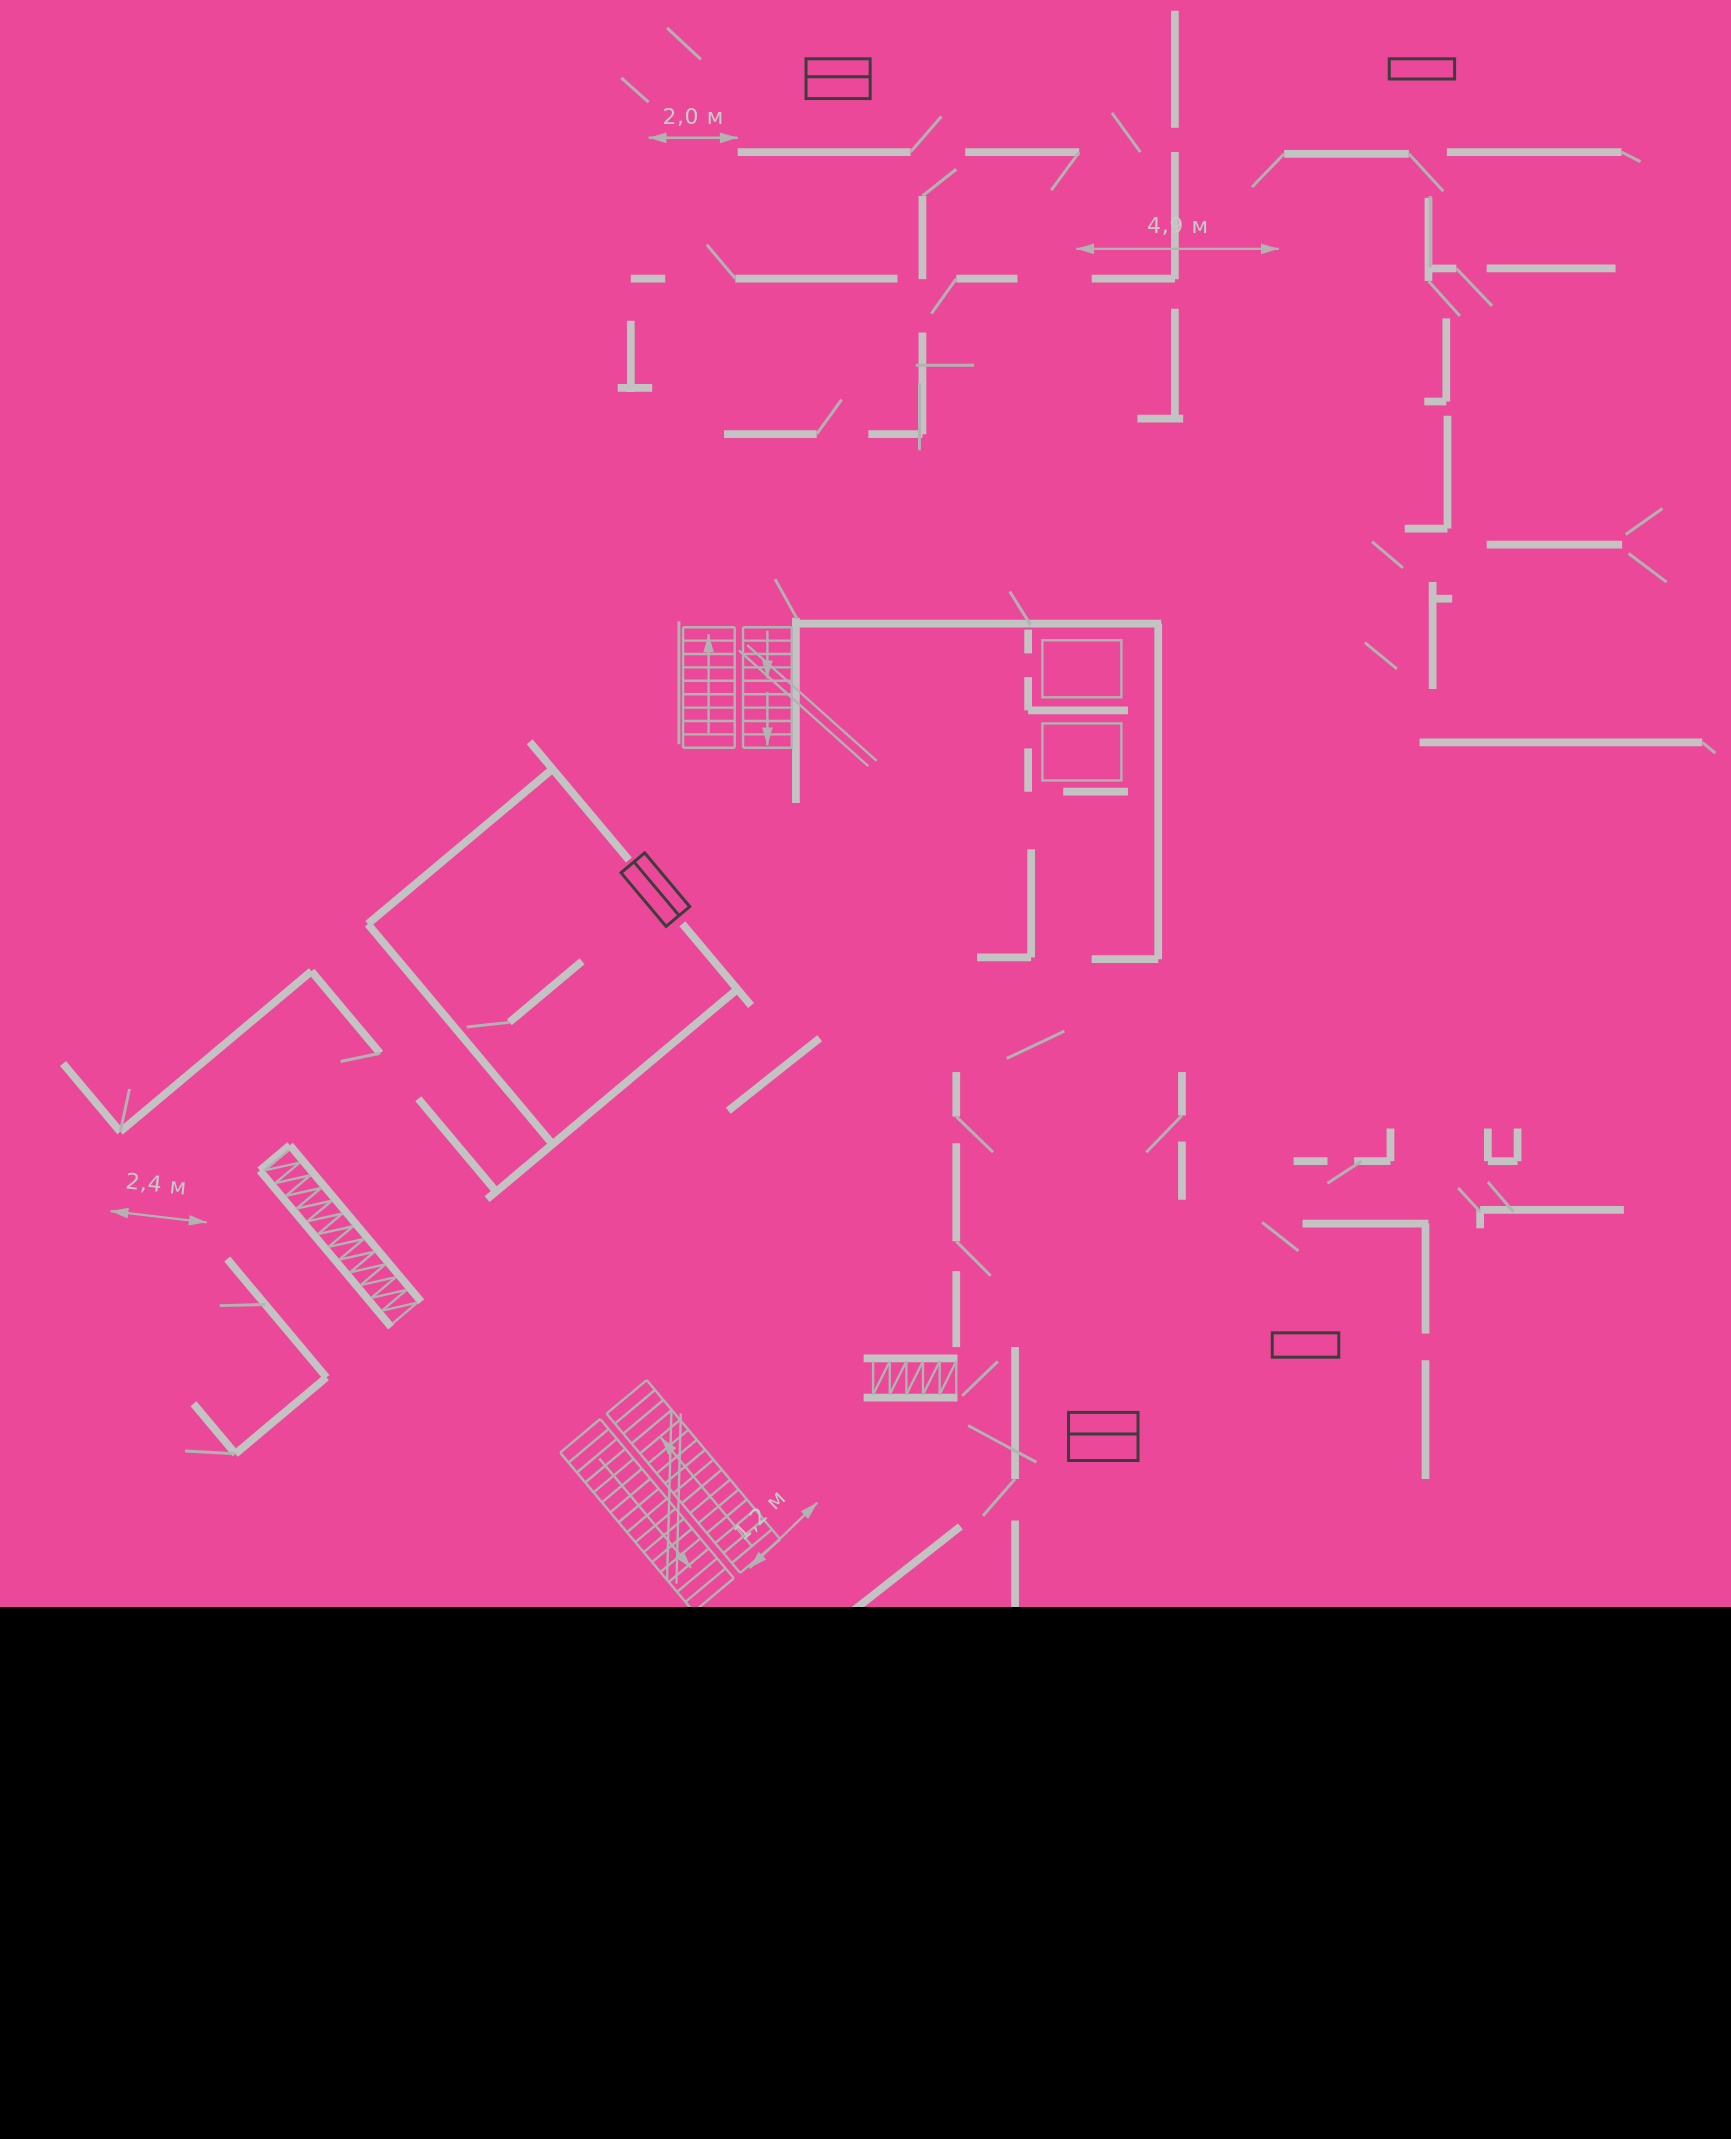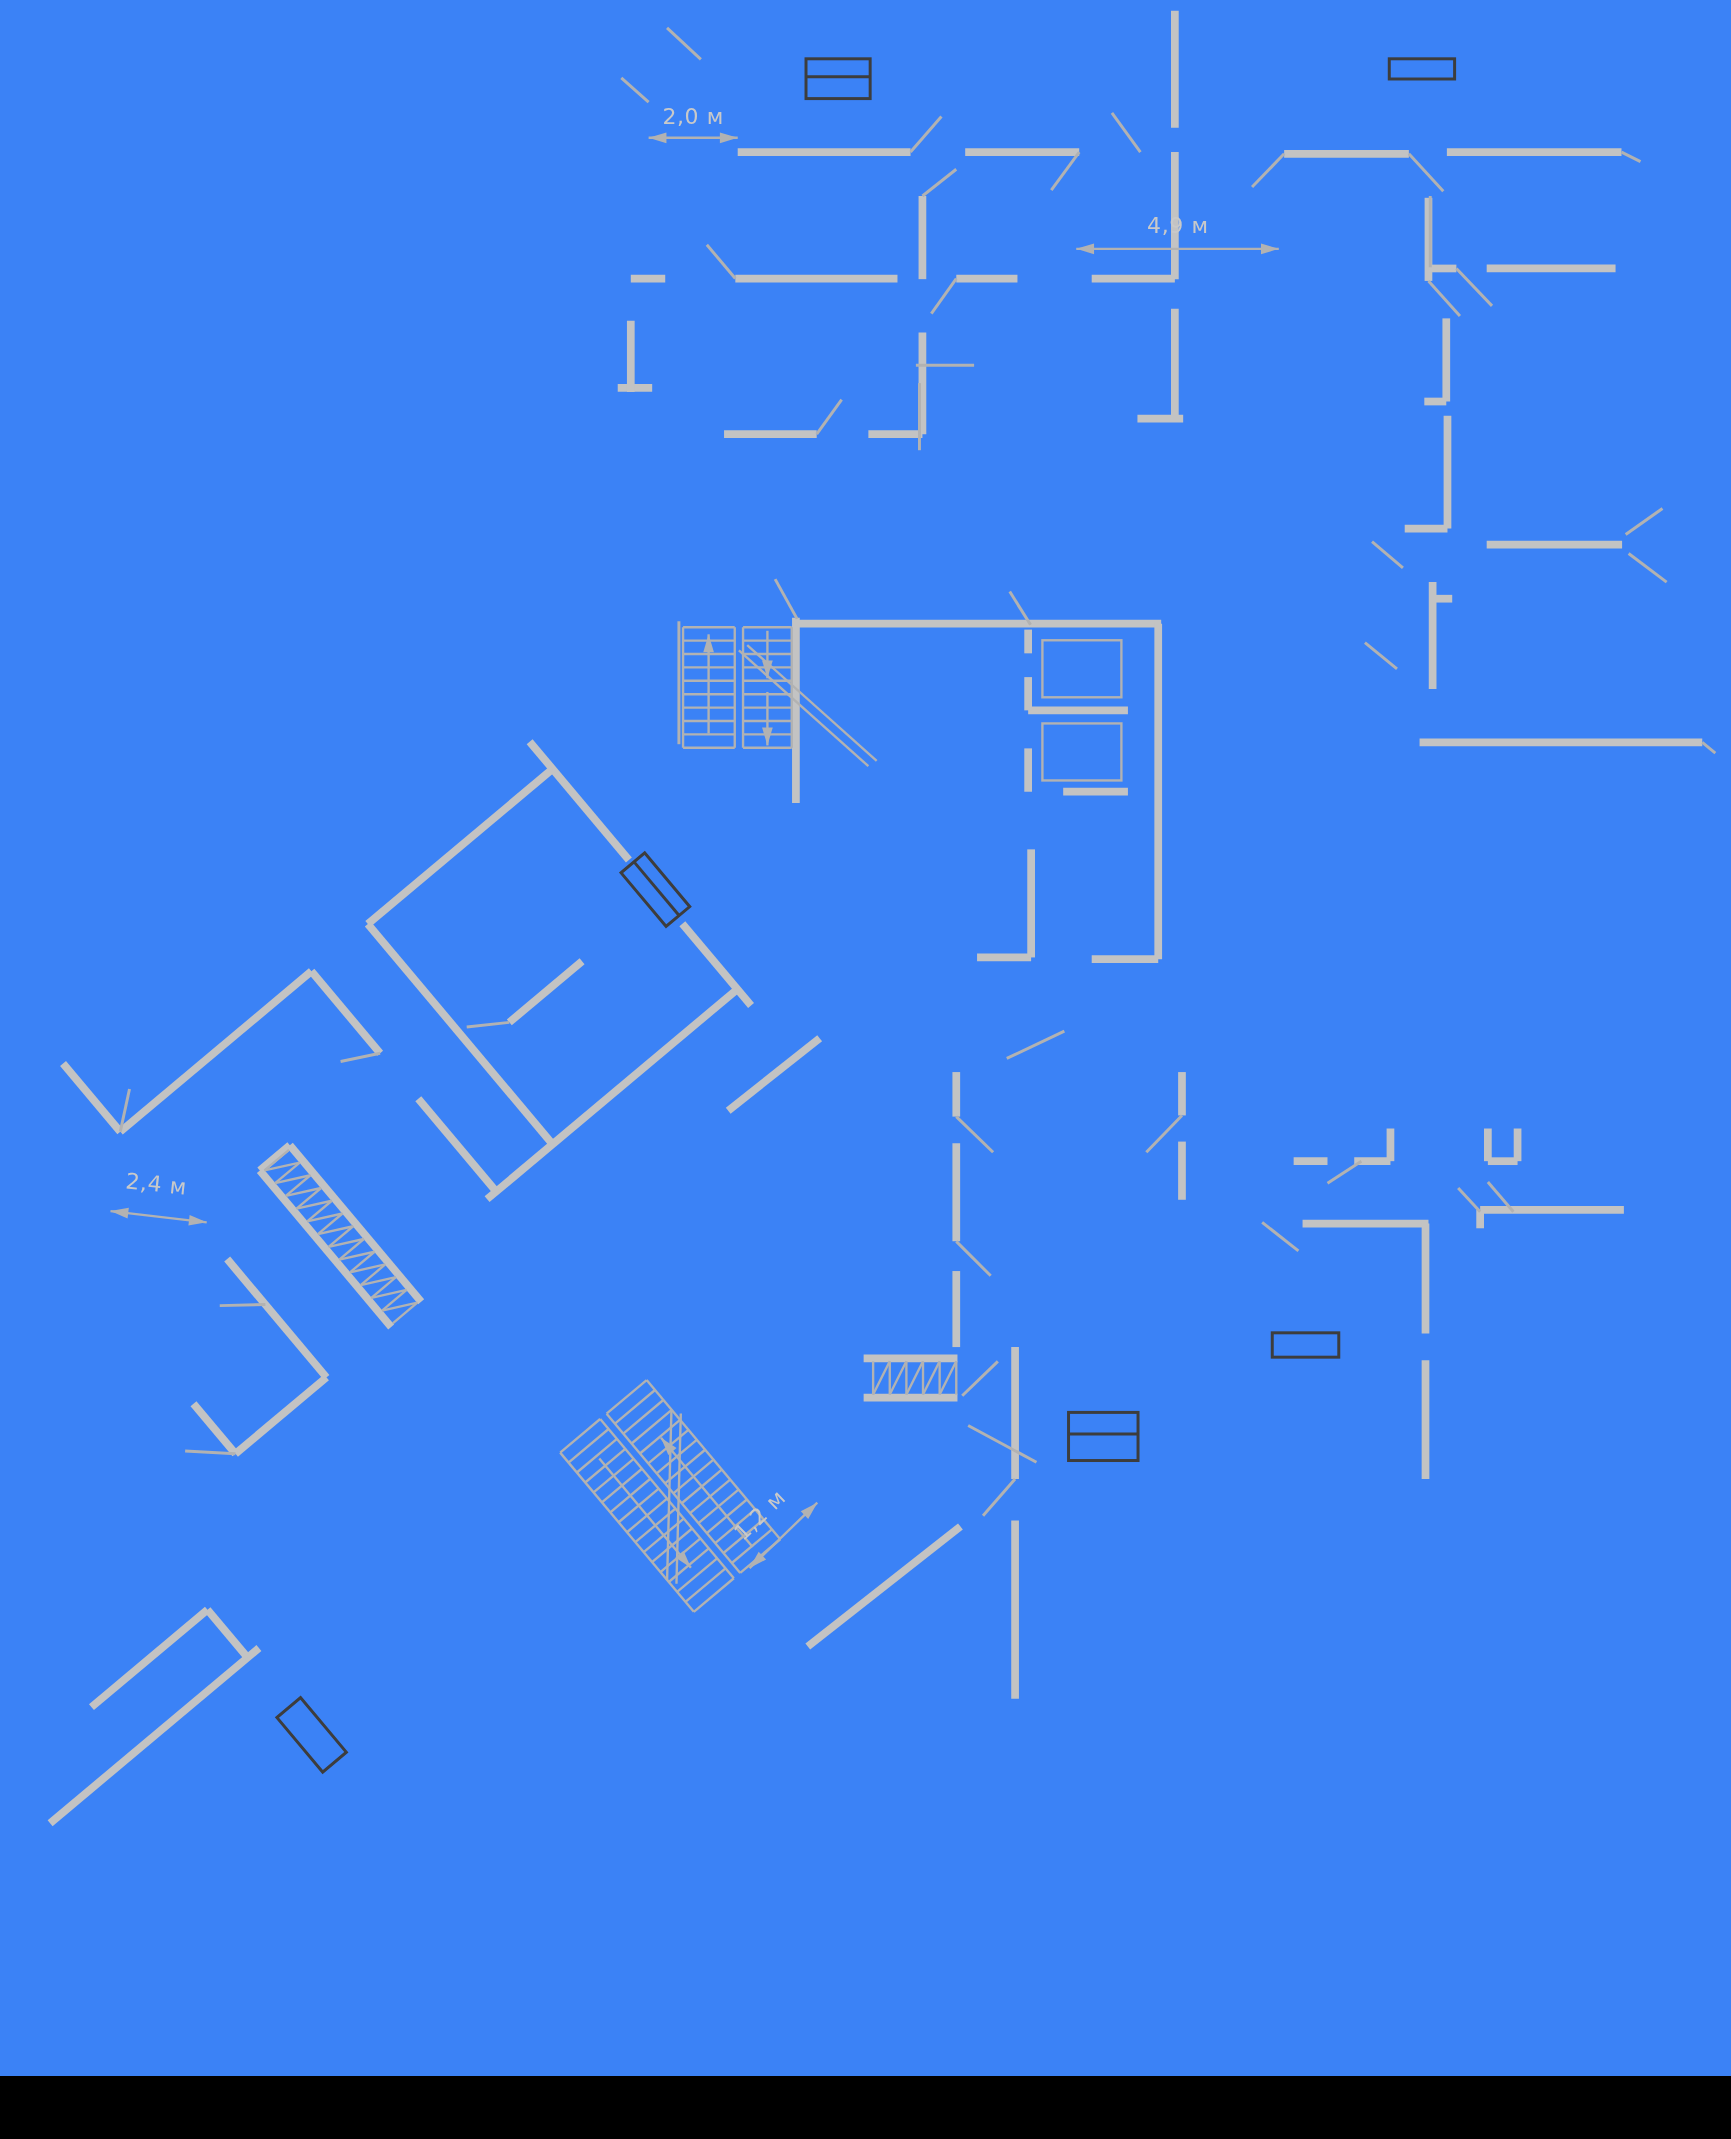--- a/index.html
+++ b/index.html
@@ -1,16 +1,16 @@
 <!DOCTYPE html>
 <html style="font-size:9.5px"><head>
 <meta charset="utf-8">
 <style>
   html,body{margin:0;padding:0;background:#000;}
-  .stage{position:relative;width:1732px;height:2076px;background:#3b82f6;overflow:hidden;}
+  .stage{position:relative;width:1732px;height:1607px;background:#ec4899;overflow:hidden;}
   svg{display:block;}
   .w{stroke:var(--wall);stroke-width:13;fill:none;stroke-linecap:butt;}
   .t{stroke:var(--thin);stroke-width:5;fill:none;stroke-linecap:butt;}
   .tr{stroke:var(--thin);stroke-width:4;fill:none;}
   .dk{stroke:var(--dark);stroke-width:5;fill:none;}
   .ar{stroke:var(--thin);stroke-width:4;fill:none;}
   .ah{fill:var(--thin);stroke:none;}
   .dim-label{fill:var(--text);font-family:"DejaVu Sans",sans-serif;font-size:37px;letter-spacing:1px;}
 </style>
 </head>

